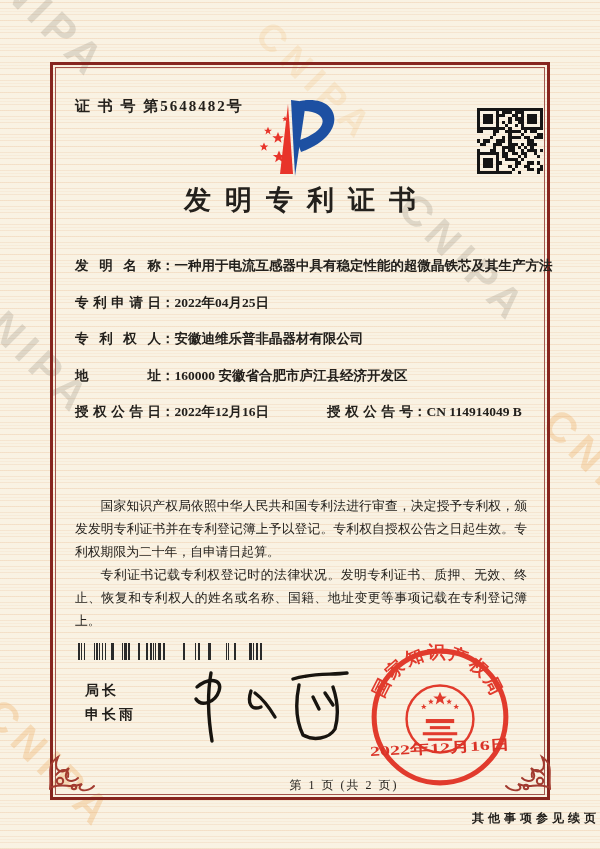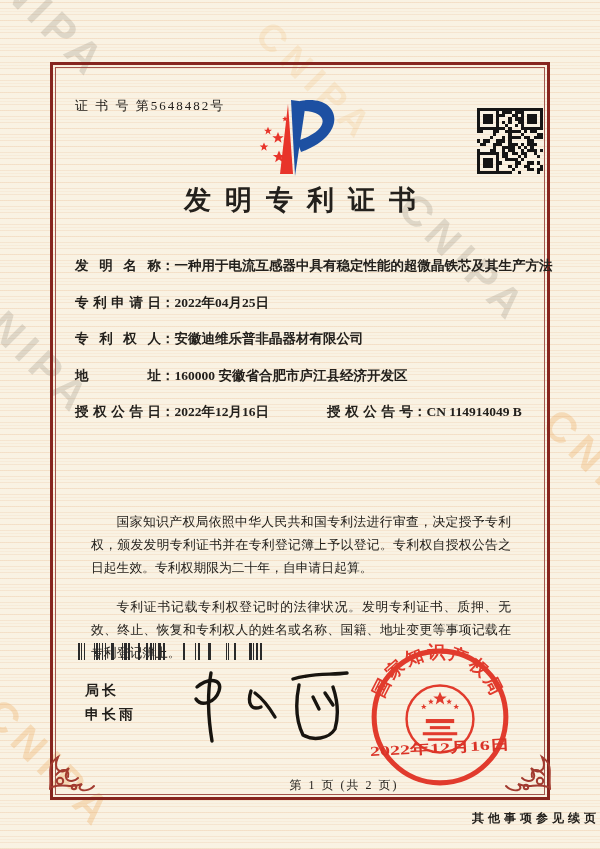--- a/index.html
+++ b/index.html
@@ -22,35 +22,35 @@
   .wm-a{left:-44px;top:-14px;}
   .wm-b{left:240px;top:60px;font-size:38px;color:rgba(240,175,95,.18);}
   .wm-c{left:382px;top:234px;font-size:42px;}
   .wm-d{left:-54px;top:326px;font-size:42px;}
   .wm-e{left:526px;top:450px;font-size:42px;}
   .wm-f{left:-32px;top:740px;font-size:42px;}
   
   .frame{position:absolute;z-index:2;left:50px;top:62px;width:494px;height:732px;
          border:3px solid #86251f;}
   .frame::before{content:"";position:absolute;inset:2px;border:1px solid #a3554c;pointer-events:none;}
-  .cert-no{position:absolute;left:22px;top:32px;font-size:13px;font-weight:400;letter-spacing:2px;text-align:right;}
+  .cert-no{position:absolute;left:22px;top:32px;font-size:15px;font-weight:700;letter-spacing:2px;text-align:right;}
   .qr{position:absolute;left:424px;top:43px;width:66px;height:66px;}
   .logo{position:absolute;left:185px;top:30px;width:114px;height:86px;}
   .title{position:absolute;left:0;top:117px;width:100%;text-align:center;
          font-size:27px;font-weight:700;letter-spacing:14px;text-indent:14px;}
   
   .fields{position:absolute;left:22px;top:183px;width:452px;font-size:13.5px;font-weight:600;}
   .f-row{height:36.5px;line-height:36.5px;white-space:nowrap;}
   .f-label{display:inline-block;width:86px;text-align:justify;text-align-last:justify;vertical-align:top;}
   .f-pair{display:flex;}
   .f-cell1{width:252px;flex:none;}
   
   .paras{position:absolute;left:22px;top:430px;width:452px;font-size:12.8px;
          line-height:23px;text-align:justify;font-weight:500;}
-  .paras p{margin:16px;text-indent:2em;}
+  .paras p{margin:0;text-indent:2em;}
   .barcode{position:absolute;left:25px;top:578px;width:190px;height:17px;}
   .signer{position:absolute;left:32px;top:614px;font-size:14px;font-weight:700;letter-spacing:3px;line-height:24px;}
   .signature{position:absolute;left:128px;top:596px;width:178px;height:92px;}
   .seal{position:absolute;left:312px;top:577px;width:150px;height:150px;mix-blend-mode:multiply;opacity:.95;}
   .page-note{position:absolute;left:0;top:712px;width:100%;text-align:center;font-size:12px;letter-spacing:2px;margin-left:44px;}
   .orn{position:absolute;width:66px;height:66px;z-index:3;}
   .orn-l{left:-9px;top:664px;}
   .orn-r{left:437px;top:664px;transform:scaleX(-1);}
   .cont-note{position:absolute;z-index:2;left:0;top:810px;width:100%;text-align:right;
              font-size:12px;letter-spacing:4px;font-weight:600;}

